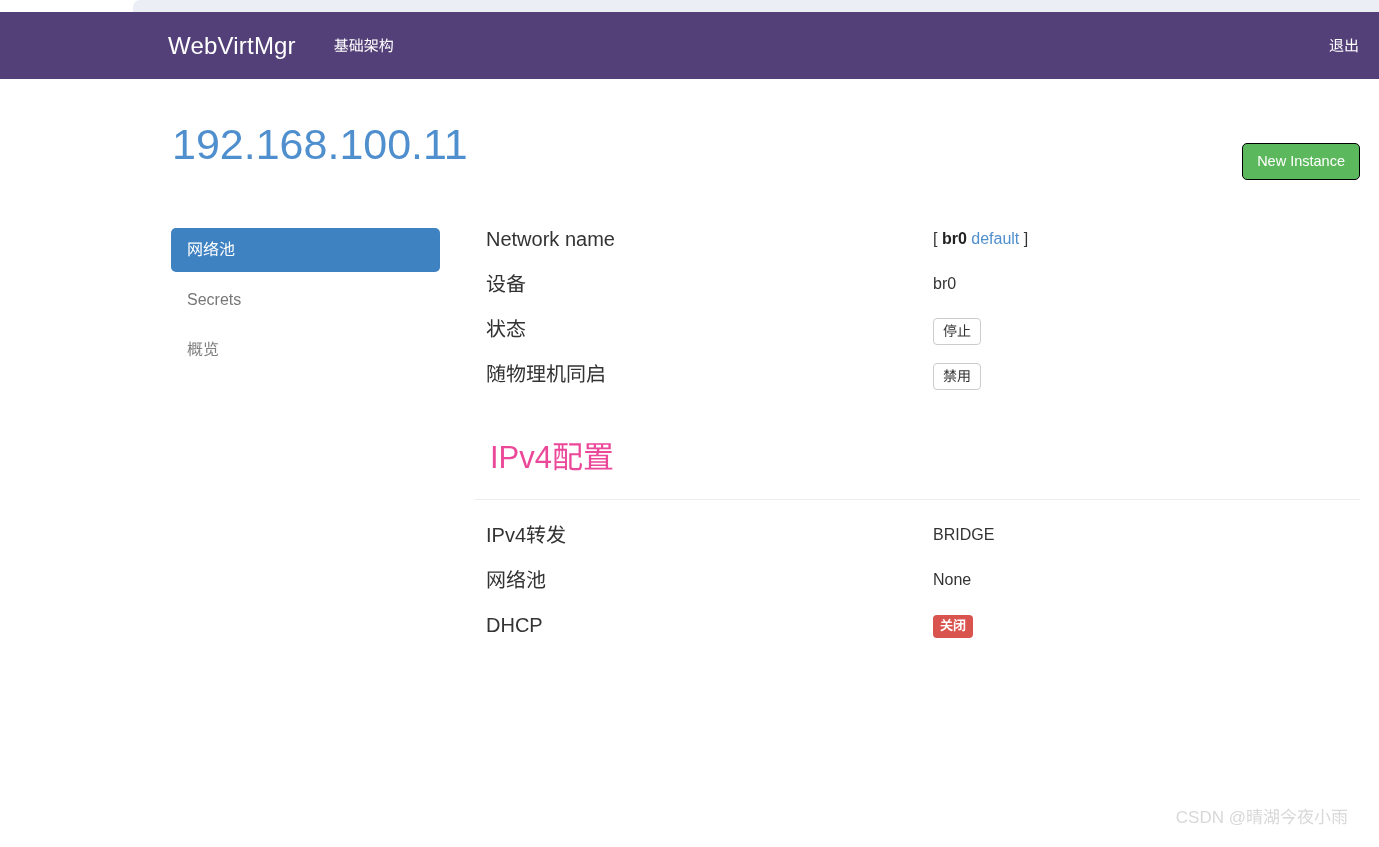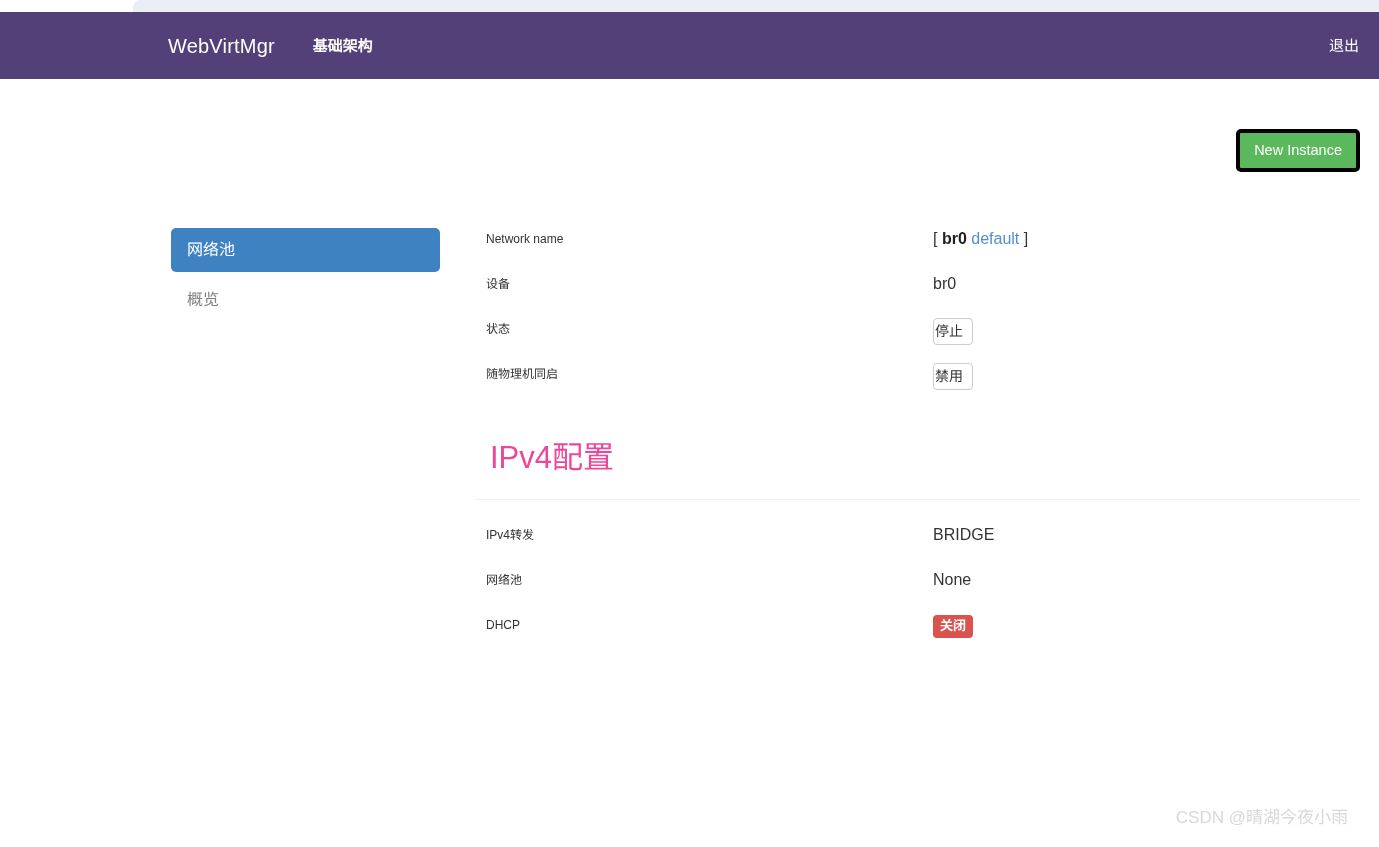--- a/index.html
+++ b/index.html
@@ -44,31 +44,30 @@
     left: 0;
     width: 1379px;
     height: 67px;
     background: #544078;
     display: flex;
     align-items: center;
   }
   .navbar-brand {
     margin-left: 168px;
     color: #ffffff;
-    font-size: 20px;
+    font-size: 24px;
     line-height: 20px;
     letter-spacing: .2px;
     text-decoration: none;
     white-space: nowrap;
   }
   .navbar-nav {
     display: flex;
     align-items: flex-start;
     margin-left: 38px;
-    font-weight: bold;
   }
   .navbar-link {
     color: #ffffff;
     font-size: 15px;
     line-height: 15px;
     text-decoration: none;
     white-space: nowrap;
   }
   .navbar-right {
     margin-left: auto;
@@ -93,23 +92,23 @@
     margin: 0;
     font-size: 43px;
     line-height: 52px;
     font-weight: normal;
     color: #4f8fce;
     white-space: nowrap;
   }
   .btn-new-instance {
     position: absolute;
     right: 19px;
-    top: 11px;
+    top: 25px;
     background: #5cb85c;
-    border: 4px solid #000000;
+    border: 1px solid #000000;
     border-radius: 5px;
     color: #ffffff;
     font-size: 14.5px;
     line-height: 16px;
     padding: 9px 14px 10px 14px;
     font-family: inherit;
     cursor: pointer;
     white-space: nowrap;
   }
 
@@ -154,21 +153,21 @@
     width: 885px;
   }
   .detail-row {
     position: relative;
     height: 45px;
   }
   .detail-row .dt {
     position: absolute;
     left: 11px;
     top: 0;
-    font-size: 12px;
+    font-size: 20px;
     line-height: 22px;
     color: #333333;
     white-space: nowrap;
   }
   .detail-row .dd {
     position: absolute;
     left: 458px;
     top: 0;
     font-size: 16px;
     line-height: 22px;
@@ -179,21 +178,21 @@
   .dd-strong { font-weight: bold; color: #222222; }
 
   .btn-mini {
     display: inline-block;
     background: #ffffff;
     border: 1px solid #cccccc;
     border-radius: 4px;
     color: #333333;
     font-size: 14px;
     line-height: 16px;
-    padding: 4px 9px 5px 1px;
+    padding: 4px 9px 5px 9px;
     font-family: inherit;
     cursor: pointer;
     white-space: nowrap;
   }
   .badge-danger {
     display: inline-block;
     background: #d9534f;
     border-radius: 4px;
     color: #ffffff;
     font-size: 13px;
@@ -244,27 +243,29 @@
   <a class="navbar-brand" href="#">WebVirtMgr</a>
   <div class="navbar-nav">
     <a class="navbar-link" href="#">基础架构</a>
   </div>
   <div class="navbar-right">
     <a class="navbar-link" href="#">退出</a>
   </div>
 </div>
 
 <div class="page-header">
+  <h1 class="page-title">192.168.100.11</h1>
   <button class="btn-new-instance">New Instance</button>
 </div>
 
 <div class="content-wrap">
 
   <div class="sidebar">
     <a class="nav-item active" href="#">网络池</a>
+    <a class="nav-item latin" href="#">Secrets</a>
     <a class="nav-item" href="#">概览</a>
   </div>
 
   <div class="main-panel">
 
     <div class="detail-row">
       <div class="dt">Network name</div>
       <div class="dd"><span>[</span>&nbsp;<span class="dd-strong">br0</span>&nbsp;<a class="dd-link" href="#">default</a>&nbsp;<span>]</span></div>
     </div>
 

